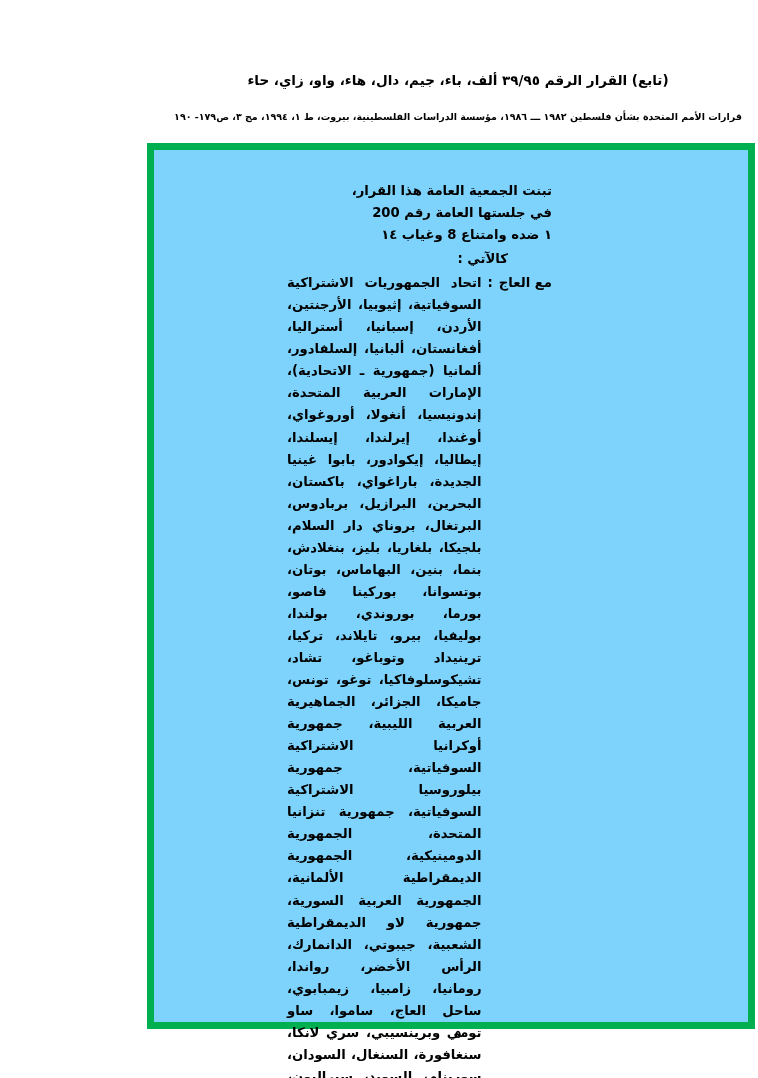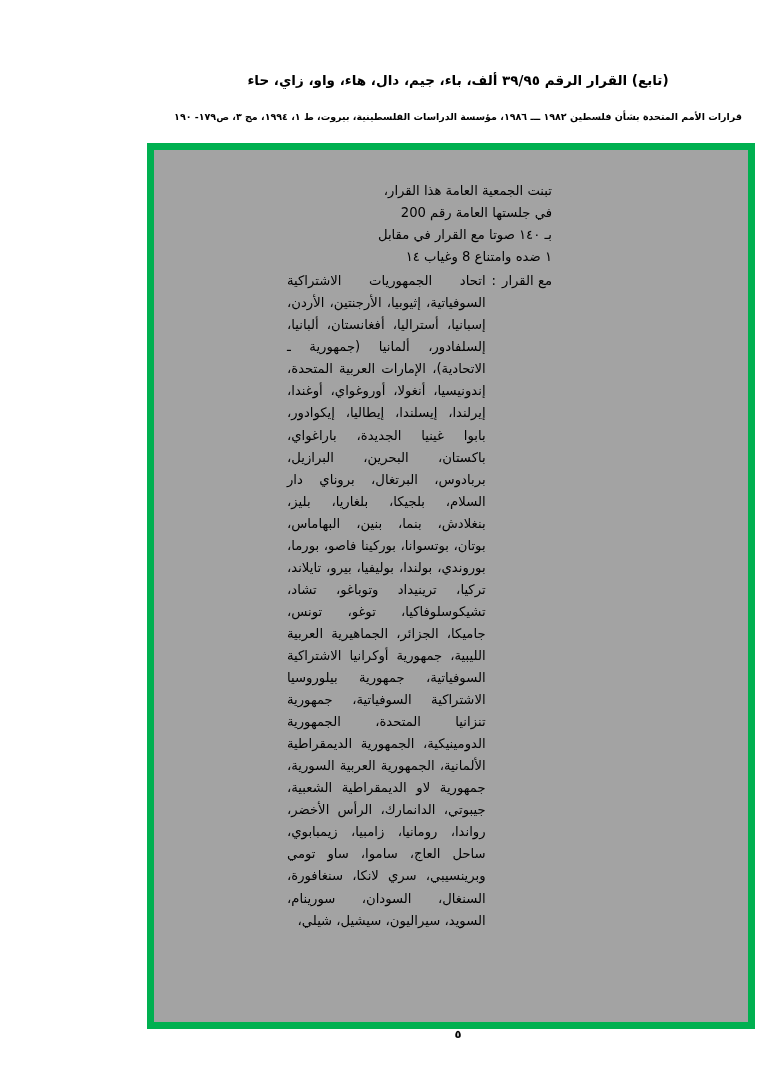--- a/index.html
+++ b/index.html
@@ -45,21 +45,22 @@
     line-height: 1.5;
   }
   .frame {
     position: absolute;
     top: 143px;
     left: 68px;
     width: 608px;
     height: 886px;
     border: 7px solid #00b050;
     box-sizing: border-box;
-    background: #a3a3a3;
+    background: #7dd3fc;
+    font-weight: bold;
   }
   .body-col {
     position: absolute;
     top: 30px;
     right: 196px;
     width: 265px;
     direction: rtl;
     text-align: justify;
     text-align-last: right;
     font-size: 13.2px;
@@ -117,27 +118,27 @@
     <div class="doc-title">(تابع) القرار الرقم ٣٩/٩٥ ألف، باء، جيم، دال، هاء، واو، زاي، حاء</div>
     <div class="doc-subtitle">قرارات الأمم المتحدة بشأن فلسطين ١٩٨٢ ـــ ١٩٨٦، مؤسسة الدراسات الفلسطينية، بيروت، ط ١، ١٩٩٤،  مج ٣،  ص١٧٩- ١٩٠</div>
   </div>
 
   <div class="frame">
     <div class="body-col">
 
       <div class="lead-lines">
         <div>تبنت الجمعية العامة هذا القرار،</div>
         <div>في جلستها العامة رقم 200</div>
-        <div>بـ ١٤٠ صوتا مع القرار في مقابل</div>
         <div>١ ضده وامتناع 8 وغياب ١٤</div>
       </div>
 
+      <div class="kal">كالآتي :</div>
 
       <div class="list-block">
-        <span class="list-label">مع القرار</span>
+        <span class="list-label">مع العاج</span>
         <span class="list-colon">:</span>
         <span class="list-text">اتحاد الجمهوريات الاشتراكية السوفياتية، إثيوبيا، الأرجنتين، الأردن، إسبانيا، أستراليا، أفغانستان، ألبانيا، إلسلفادور، ألمانيا (جمهورية ـ الاتحادية)، الإمارات العربية المتحدة، إندونيسيا، أنغولا، أوروغواي، أوغندا، إيرلندا، إيسلندا، إيطاليا، إيكوادور، بابوا غينيا الجديدة، باراغواي، باكستان، البحرين، البرازيل، بربادوس، البرتغال، بروناي دار السلام، بلجيكا، بلغاريا، بليز، بنغلادش، بنما، بنين، البهاماس، بوتان، بوتسوانا، بوركينا فاصو، بورما، بوروندي، بولندا، بوليفيا، بيرو، تايلاند، تركيا، ترينيداد وتوباغو، تشاد، تشيكوسلوفاكيا، توغو، تونس، جاميكا، الجزائر، الجماهيرية العربية الليبية، جمهورية أوكرانيا الاشتراكية السوفياتية، جمهورية بيلوروسيا الاشتراكية السوفياتية، جمهورية تنزانيا المتحدة، الجمهورية الدومينيكية، الجمهورية الديمقراطية الألمانية، الجمهورية العربية السورية، جمهورية لاو الديمقراطية الشعبية، جيبوتي، الدانمارك، الرأس الأخضر، رواندا، رومانيا، زامبيا، زيمبابوي، ساحل العاج، ساموا، ساو تومي وبرينسيبي، سري لانكا، سنغافورة، السنغال، السودان، سورينام، السويد، سيراليون، سيشيل، شيلي،</span>
       </div>
 
     </div>
   </div>
 
   <div class="page-number">٥</div>
 
 </div>

